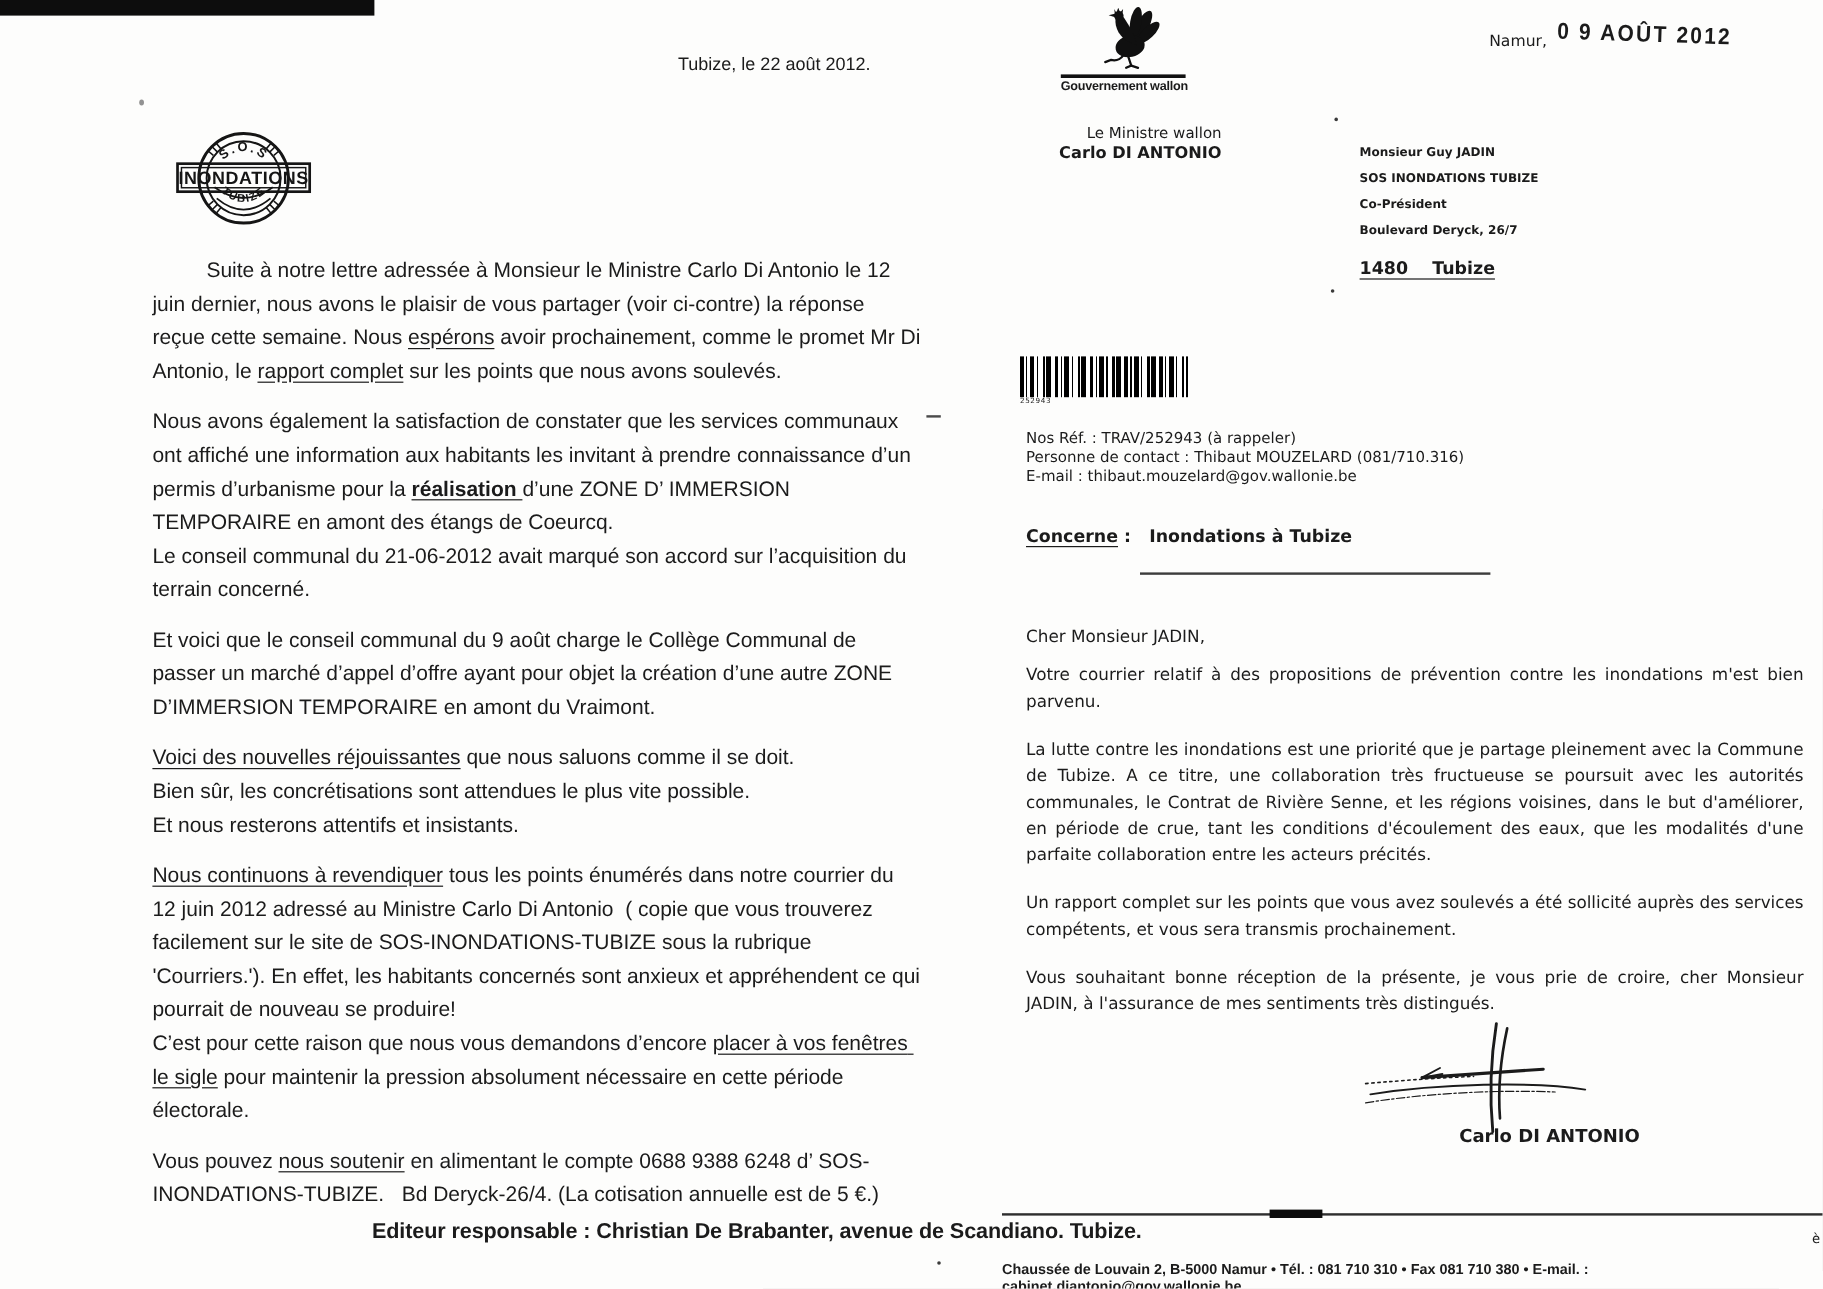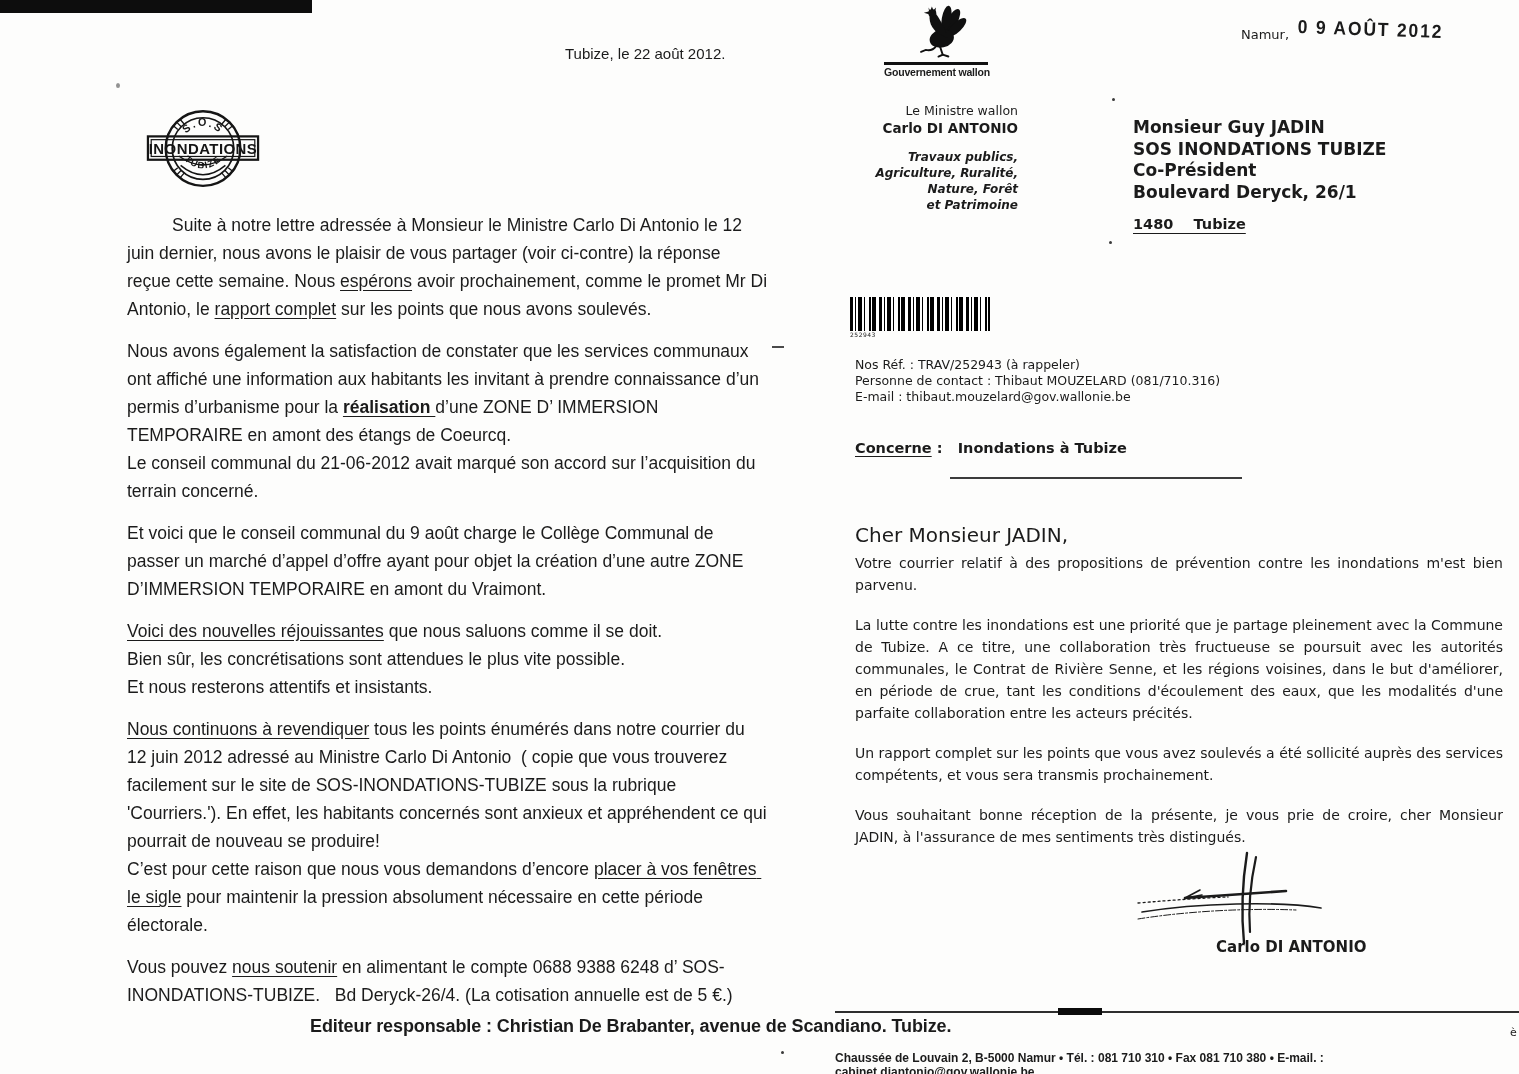--- a/index.html
+++ b/index.html
@@ -36,35 +36,35 @@
     font-family:"Liberation Sans", sans-serif; letter-spacing:-0.2px; }
   .city { left:1213px; top:27px; font-size:13px;margin-left:28px; }
   .date-stamp { left:1298px; top:16px; font-size:19px; font-weight:bold;
     font-family:"Liberation Sans", sans-serif; letter-spacing:2px;
     transform:rotate(2deg) scaleX(0.92); transform-origin:left top; }
   .minister { left:853px; top:103px; width:165px; text-align:right; }
   .minister-title { font-size:12.5px; }
   .minister-name { font-size:13.5px; font-weight:bold; margin-top:2px; }
   .minister-portfolio { font-size:12px; font-style:italic; font-weight:bold;
     margin-top:13px; line-height:16px; }
-  .recipient { left:1133px; top:117px; font-size:17px; font-weight:bold;
+  .recipient { left:1133px; top:117px; font-size:10px; font-weight:bold;
     line-height:21.5px; }
   .postal { left:1133px; top:216px; font-size:14.5px; font-weight:bold;
     text-decoration:underline; text-underline-offset:4px; white-space:pre; }
   .barcode { left:850px; top:297px; width:140px; height:34px;
     background:repeating-linear-gradient(90deg,
       #000 0 3px,#fff 3px 5px,#000 5px 6px,#fff 6px 8px,
       #000 8px 12px,#fff 12px 14px,#000 14px 15px,#fff 15px 19px,
       #000 19px 21px,#fff 21px 22px,#000 22px 26px,#fff 26px 29px); }
   .barcode-num { left:850px; top:331px; font-size:6px; letter-spacing:0.5px; }
   .refs { left:855px; top:357px; font-size:12.5px; line-height:16px; }
   .subject { left:855px; top:440px; font-size:14.5px; font-weight:bold; }
   .subject .sep { white-space:pre; }
   .subject-rule { left:950px; top:477px; width:292px; height:2px; background:#3c3c3c; }
-  .salutation { left:855px; top:523px; font-size:20px; }
+  .salutation { left:855px; top:523px; font-size:14px; }
   .right-body { left:855px; top:552px; width:648px; font-size:14px;
     line-height:22px; text-align:justify; }
   .right-body p { margin:0 0 18px 0; }
   .signature { left:1128px; top:850px; }
   .signer { left:1216px; top:938px; font-size:15px; font-weight:bold; }
   .footer-rule { left:835px; top:1011px; width:684px; height:1.6px; background:#2e2e2e; }
   .footer-blob { left:1058px; top:1008px; width:44px; height:7px; background:#0c0c0c; }
   .right-footer { left:835px; top:1020px; font-size:12px; font-weight:bold;
     font-family:"Liberation Sans", sans-serif;margin-top:31px; }
   .edge-char { left:1510px; top:1026px; font-size:11px; }
@@ -141,33 +141,27 @@
   </svg>
   <div class="abs gov-rule"></div>
   <div class="abs gov-label">Gouvernement wallon</div>
 
   <div class="abs city right">Namur,</div>
   <div class="abs date-stamp">0 9 AOÛT 2012</div>
 
   <div class="abs minister right">
     <div class="minister-title">Le Ministre wallon</div>
     <div class="minister-name">Carlo DI ANTONIO</div>
-    <div class="minister-portfolio">
-        <div>Travaux publics,</div>
-        <div>Agriculture, Ruralité,</div>
-        <div>Nature, Forêt</div>
-        <div>et Patrimoine</div>
-      </div>
   </div>
 
   <div class="abs recipient right">
       <div>Monsieur Guy JADIN</div>
       <div>SOS INONDATIONS TUBIZE</div>
       <div>Co-Président</div>
-      <div>Boulevard Deryck, 26/1</div>
+      <div>Boulevard Deryck, 26/7</div>
     </div>
   <div class="abs postal right">1480    Tubize</div>
 
   <div class="abs barcode"></div>
   <div class="abs barcode-num right">252943</div>
 
   <div class="abs refs right">
       <div>Nos Réf. : TRAV/252943 (à rappeler)</div>
       <div>Personne de contact : Thibaut MOUZELARD (081/710.316)</div>
       <div>E-mail : thibaut.mouzelard@gov.wallonie.be</div>

